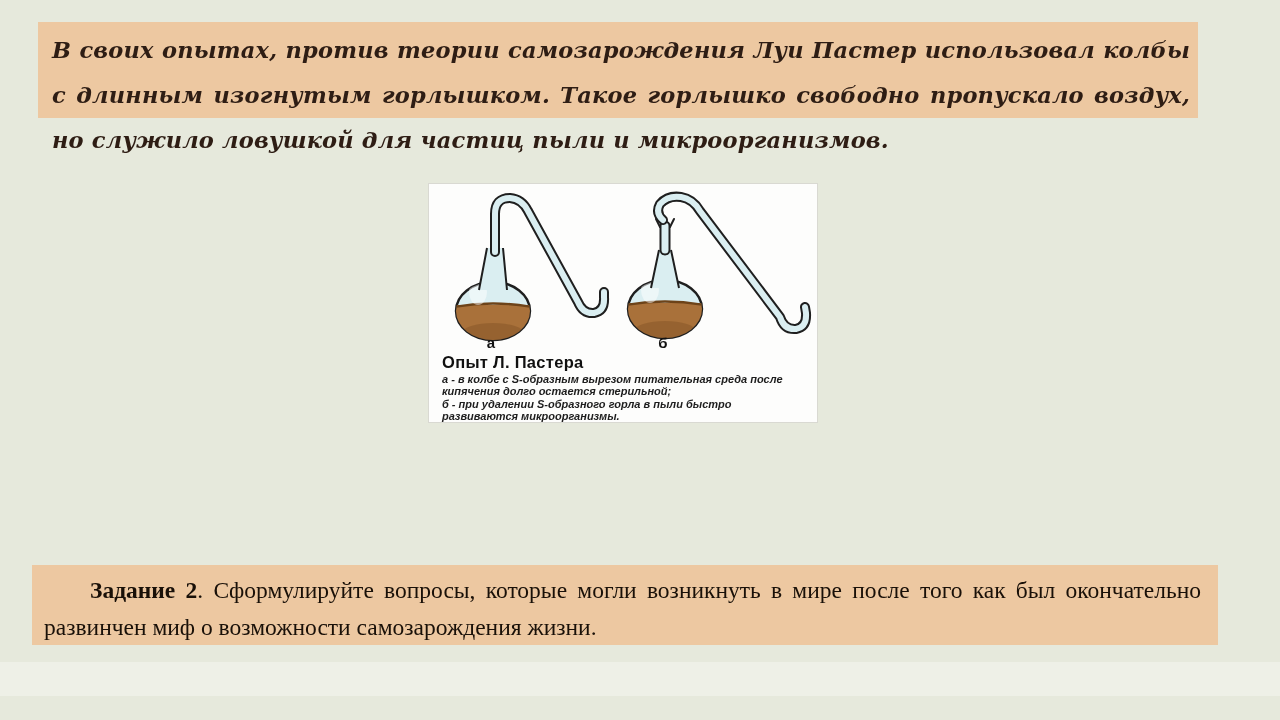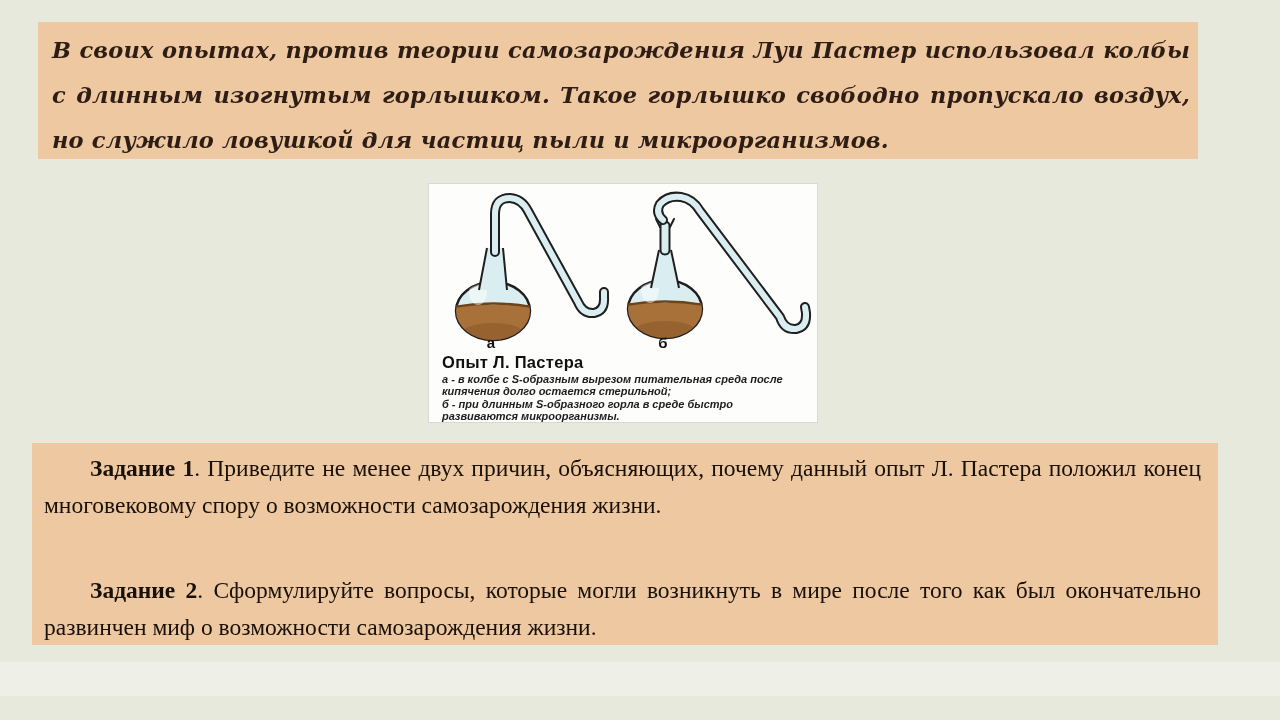--- a/index.html
+++ b/index.html
@@ -17,21 +17,21 @@
   body{font-family:"Liberation Serif", serif;background:#cfd3c4;}
   .slide{
     position:relative;width:1280px;height:720px;
     background:var(--bg);overflow:hidden;
   }
   .light-band{
     position:absolute;left:0;right:0;top:662px;height:34px;
     background:#f4f6f0;opacity:.55;
   }
   .intro-block{
-    position:absolute;left:38px;top:22px;width:1160px;height:137px;
+    position:absolute;left:38px;top:22px;width:1160px;height:96px;
     background:var(--block);
     padding:6px 8px 0 14px;
     font-family:"DejaVu Serif", serif;
     font-style:italic;font-weight:700;
     font-size:22.5px;line-height:45px;
     text-align:justify;color:var(--intro-ink);
     letter-spacing:.2px;
   }
   .figure-box{
     position:absolute;left:428px;top:183px;width:390px;height:240px;
@@ -118,25 +118,22 @@
         <path d="M 234,36 Q 226,29 231,20 Q 239,11 252,13 Q 264,15 271,27 L 351,133 Q 355,146 367,145 Q 378,143 377,129 L 376,123" fill="none" style="stroke:var(--glass)" stroke-width="6" stroke-linecap="round" stroke-linejoin="round"></path>
       </g>
 
       <text x="62" y="164" text-anchor="middle" class="flask-label">а</text>
       <text x="234" y="164" text-anchor="middle" class="flask-label">б</text>
     </svg>
 
     <div class="fig-caption">
       <div class="fig-caption-title">Опыт Л. Пастера</div>
       <div class="fig-caption-line">а - в колбе с S-образным вырезом питательная среда после кипячения долго остается стерильной;</div>
-      <div class="fig-caption-line">б - при длинным S-образного горла в среде быстро развиваются микроорганизмы.</div>
+      <div class="fig-caption-line">б - при удалении S-образного горла в пыли быстро развиваются микроорганизмы.</div>
     </div>
   </div>
 
-  <div class="task-block" id="task1">
-    <p><span class="task-label">Задание 1</span><span>. Приведите не менее двух причин, объясняющих, почему данный опыт Л. Пастера положил конец многовековому спору о возможности самозарождения жизни.</span></p>
-  </div>
 
   <div class="task-block" id="task2">
     <p><span class="task-label">Задание 2</span><span>. Сформулируйте вопросы, которые могли возникнуть в мире после того как был окончательно развинчен миф о возможности самозарождения жизни.</span></p>
   </div>
 
 </div>
 
 </body></html>

